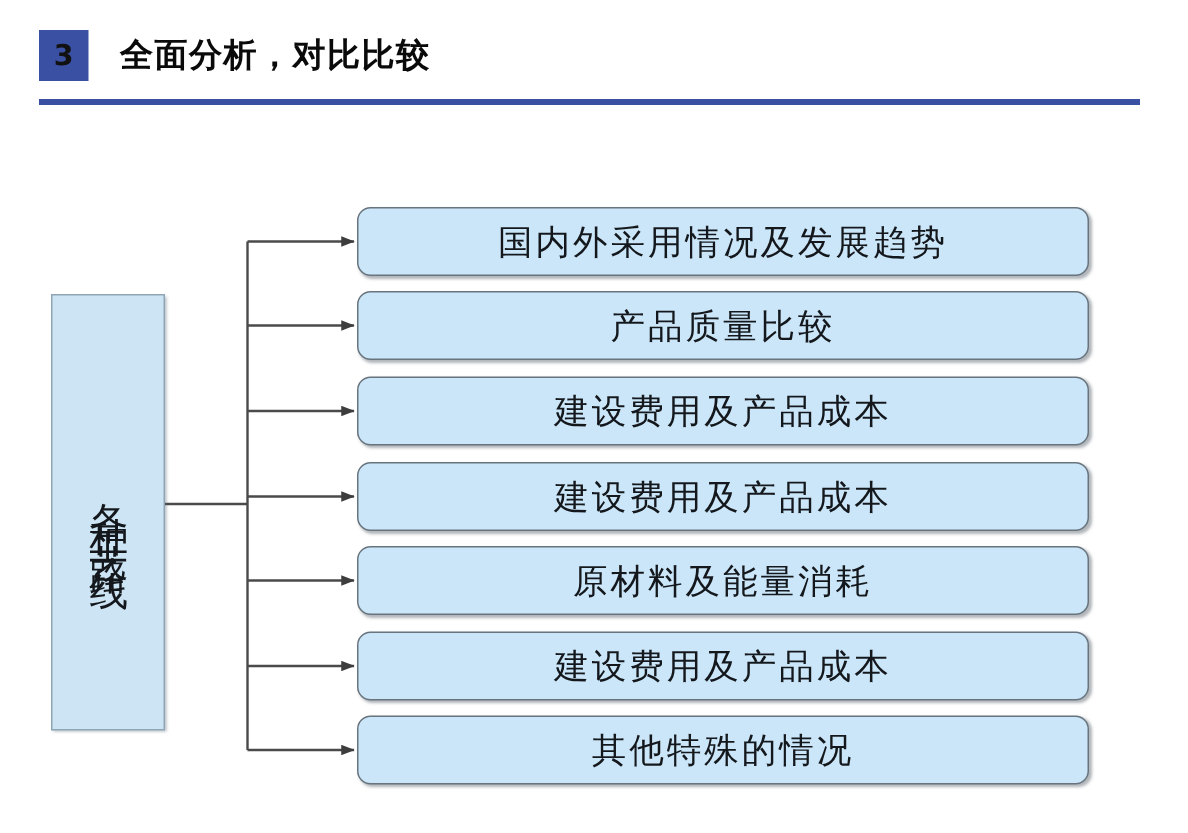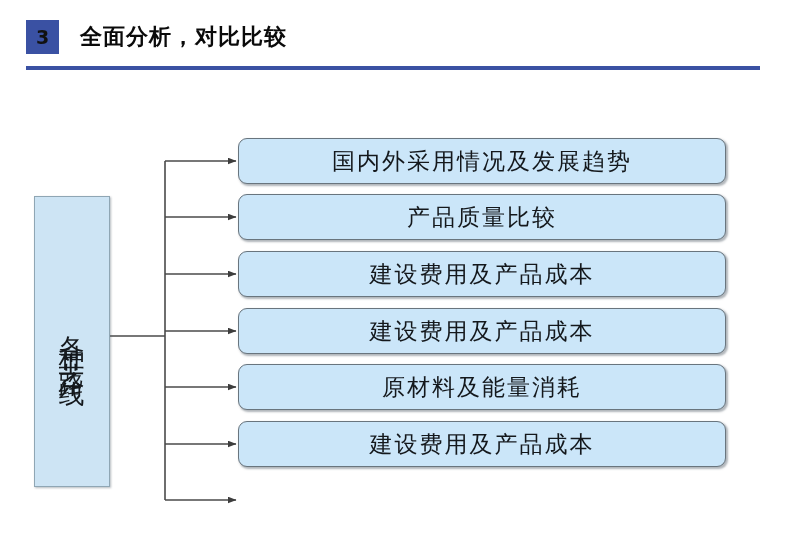--- a/index.html
+++ b/index.html
@@ -167,14 +167,17 @@
   </div>
   <div class="leaf-node" style="top:308px;">
     <span class="leaf-label">建设费用及产品成本</span>
   </div>
   <div class="leaf-node" style="top:364px;">
     <span class="leaf-label">原材料及能量消耗</span>
   </div>
   <div class="leaf-node" style="top:421px;">
     <span class="leaf-label">建设费用及产品成本</span>
   </div>
+  <div class="leaf-node" style="top:477px;">
+    <span class="leaf-label">其他特殊的情况</span>
+  </div>
 
 </div>
 
 </body></html>

